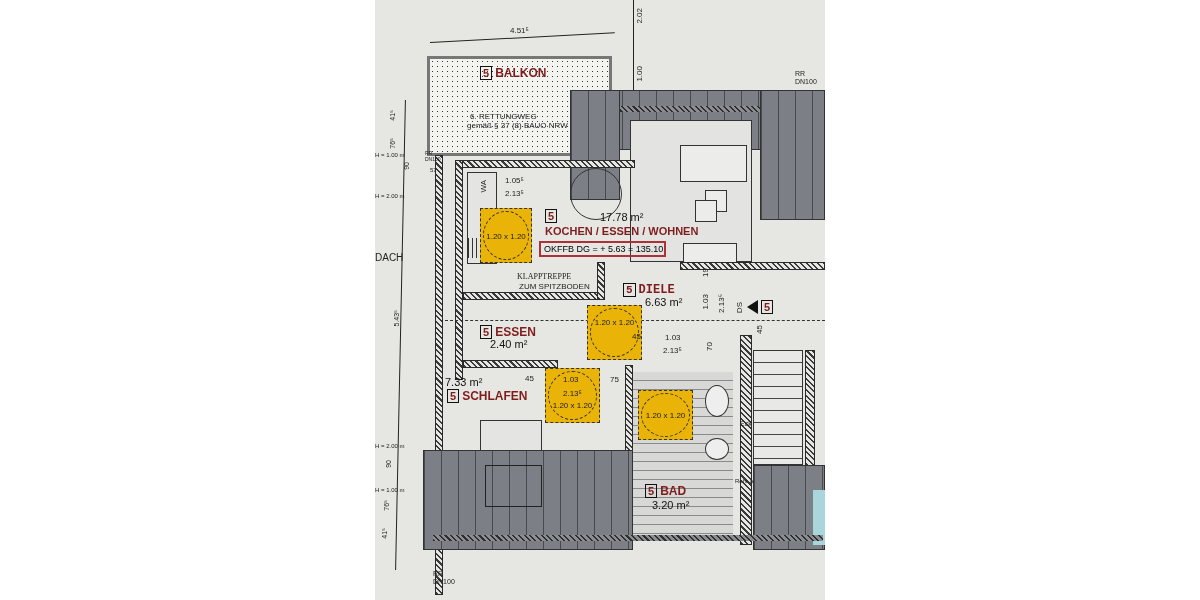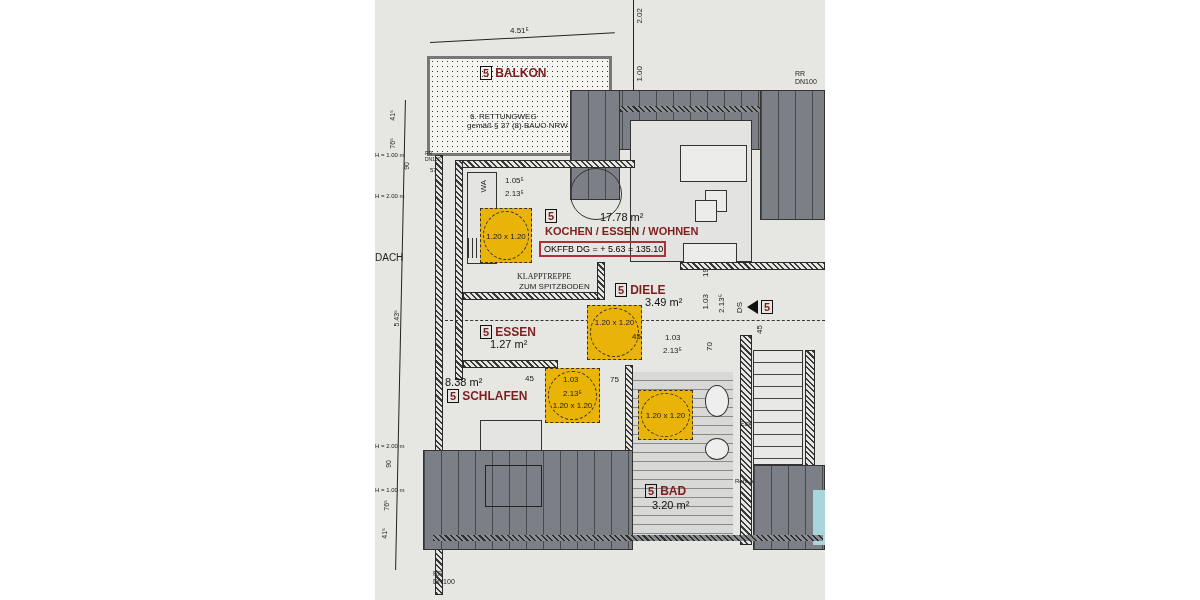--- a/index.html
+++ b/index.html
@@ -77,44 +77,44 @@
   <div class="area" style="left:225px;top:211px;">17.78 m²</div>
   <div class="room-name" style="left:170px;top:225px;font-size:11px;">KOCHEN / ESSEN / WOHNEN</div>
   <div class="abs" style="left:164px;top:241px;width:127px;height:16px;border:2px solid #b0303a;box-sizing:border-box;font-size:9px;line-height:12px;padding-left:3px;white-space:nowrap;">OKFFB DG = + 5.63 = 135.10</div>
 
   <div class="wall" style="left:305px;top:262px;width:145px;height:8px;"></div>
   <div class="wall" style="left:88px;top:292px;width:135px;height:8px;"></div>
   <div class="wall" style="left:222px;top:262px;width:8px;height:38px;"></div>
   <div class="dim" style="left:142px;top:272px;font-family:Liberation Serif, serif;">KLAPPTREPPE</div>
   <div class="dim" style="left:144px;top:282px;">ZUM SPITZBODEN</div>
 
-  <div class="room-name" style="left:240px;top:283px;"><span class="tag">5</span><span>DIELE</span></div>
-  <div class="area" style="left:270px;top:296px;">3.49 m²</div>
+  <div class="room-name" style="left:248px;top:283px;font-family:Liberation Mono, monospace;"><span class="tag">5</span><span>DIELE</span></div>
+  <div class="area" style="left:270px;top:296px;">6.63 m²</div>
   <div class="dim vtxt" style="left:326px;top:294px;">1.03</div>
   <div class="dim vtxt" style="left:342px;top:294px;">2.13⁵</div>
   <div class="dim vtxt" style="left:326px;top:268px;">19</div>
   <div class="dim vtxt" style="left:360px;top:302px;">DS</div>
   <div class="abs" style="left:372px;top:300px;width:0;height:0;border-top:7px solid transparent;border-bottom:7px solid transparent;border-right:11px solid #111;"></div>
   <div class="room-name" style="left:386px;top:300px;"><span class="tag">5</span></div>
   <div class="dash" style="left:70px;top:320px;width:380px;"></div>
 
   <div class="turn" style="left:212px;top:305px;width:55px;height:55px;">
     <div class="circ"></div>
       <div class="lbl" style="top:30%;">1.20 x 1.20</div>
   </div>
   <div class="dim" style="left:257px;top:332px;">45</div>
   <div class="dim" style="left:290px;top:333px;">1.03</div>
   <div class="dim" style="left:288px;top:346px;">2.13⁵</div>
   <div class="dim vtxt" style="left:330px;top:342px;">70</div>
 
   <div class="wall" style="left:88px;top:360px;width:95px;height:8px;"></div>
   <div class="room-name" style="left:105px;top:325px;"><span class="tag">5</span><span>ESSEN</span></div>
-  <div class="area" style="left:115px;top:338px;">1.27 m²</div>
+  <div class="area" style="left:115px;top:338px;">2.40 m²</div>
 
-  <div class="area" style="left:70px;top:376px;">8.38 m²</div>
+  <div class="area" style="left:70px;top:376px;">7.33 m²</div>
   <div class="room-name" style="left:72px;top:389px;"><span class="tag">5</span><span>SCHLAFEN</span></div>
   <div class="dim" style="left:150px;top:374px;">45</div>
   <div class="turn" style="left:170px;top:368px;width:55px;height:55px;">
     <div class="circ"></div>
       <div class="lbl" style="top:68%;">1.20 x 1.20</div>
   </div>
   <div class="dim" style="left:188px;top:375px;">1.03</div>
   <div class="dim" style="left:188px;top:389px;">2.13⁵</div>
   <div class="dim" style="left:235px;top:375px;">75</div>
   <div class="abs" style="left:105px;top:420px;width:60px;height:80px;border:1px solid #333;background:#e4e4e2;"></div>

